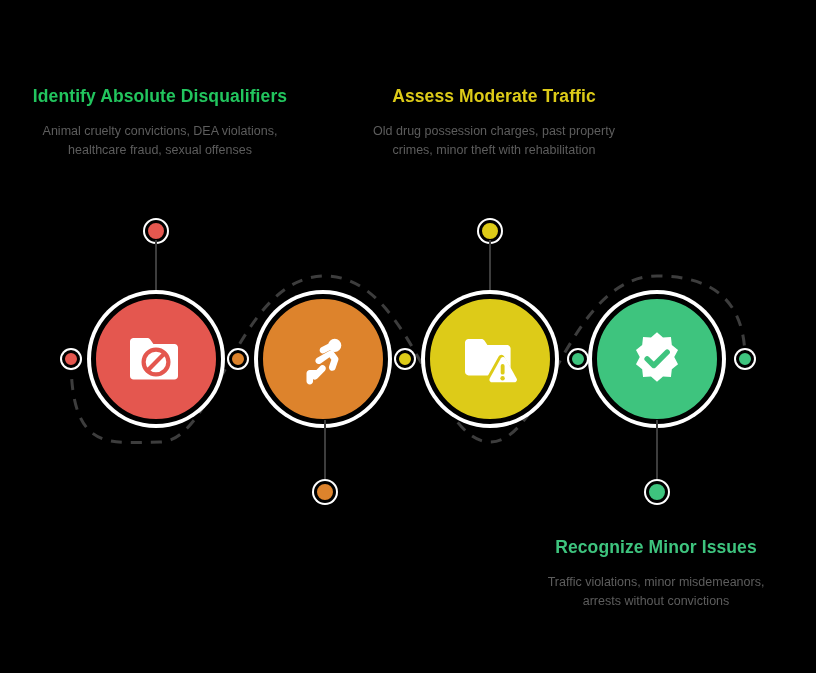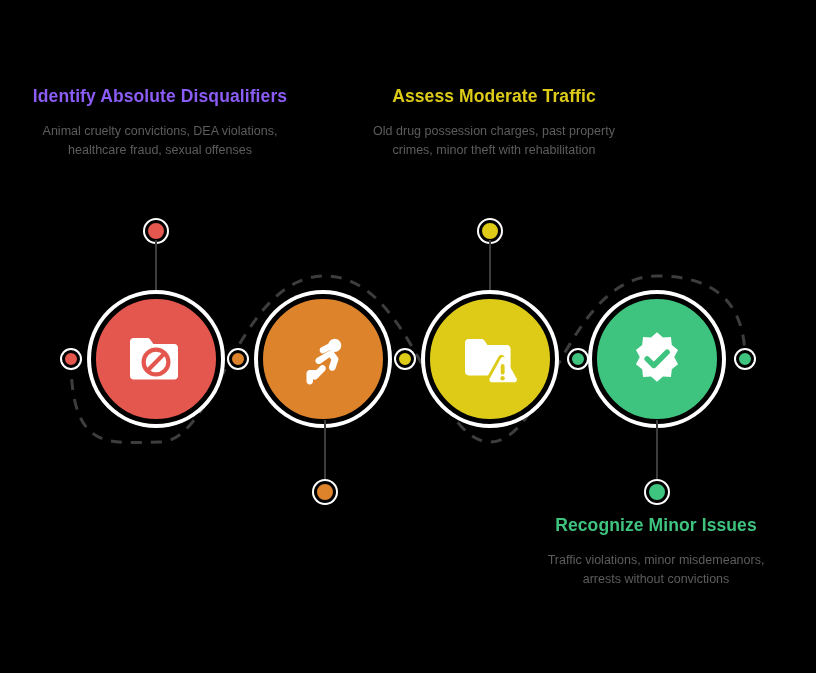--- a/index.html
+++ b/index.html
@@ -99,21 +99,21 @@
   <svg id="connector" viewBox="0 0 816 673" preserveAspectRatio="none" aria-hidden="true">
     <path d="M 71 359
              C 71 455, 112 442, 160 442
              C 216 442, 238 276, 325 276
              C 412 276, 434 442, 490 442
              C 546 442, 568 276, 657 276
              C 712 276, 745 300, 745 359" fill="none" stroke="#3d3d3d" stroke-width="3" stroke-dasharray="11 9" stroke-linecap="butt"></path>
   </svg>
 
   <div class="text-block" style="left:22px; top:84px; width:276px;">
-    <p class="block-title" style="color:#8b5cf6;">Identify Absolute Disqualifiers</p>
+    <p class="block-title" style="color:#22c55e;">Identify Absolute Disqualifiers</p>
     <p class="block-desc">Animal cruelty convictions, DEA violations, healthcare fraud, sexual offenses</p>
   </div>
 
   <div class="stem-dot" style="left:145px; top:220px; background:#e4574f;"></div>
   <div class="stem" style="left:155px; top:240px; height:58px;"></div>
 
   <div class="node-circle" style="left:91px; top:294px; background:#e4574f;">
     <svg width="64" height="64" viewBox="0 0 64 64">
       <path fill="#ffffff" d="M6 14.5c0-2 1.6-3.5 3.6-3.5h13.6c1.3 0 2.5.6 3.2 1.7l3 4.3h21c2 0 3.6 1.6 3.6 3.6V49c0 2-1.6 3.6-3.6 3.6H9.6C7.6 52.6 6 51 6 49z"></path>
       <circle cx="32" cy="35" r="12.4" fill="none" stroke="#e4574f" stroke-width="4.2"></circle>
@@ -164,19 +164,19 @@
     <svg width="62" height="62" viewBox="0 0 64 64">
       <path fill="#ffffff" d="M32 4.5l6.2 5.4 8.2-.6.9 8.2 6.4 5.2-3.9 7.3 3.9 7.3-6.4 5.2-.9 8.2-8.2-.6L32 55.5l-6.2-5.4-8.2.6-.9-8.2-6.4-5.2 3.9-7.3-3.9-7.3 6.4-5.2.9-8.2 8.2.6z"></path>
       <path fill="none" stroke="#3ec47e" stroke-width="5.6" stroke-linecap="round" stroke-linejoin="round" d="M21.8 31.8l6.9 6.9 13.8-13.8"></path>
     </svg>
   </div>
 
   <div class="stem" style="left:656px; top:420px; height:64px;"></div>
   <div class="stem-dot" style="left:646px; top:481px; background:#3ec47e;"></div>
 
   <div class="text-block" style="left:518px; top:513px; width:276px;">
-    <p class="block-title" style="color:#3ec47e;">Recognize Minor Issues</p>
+    <p class="block-title" style="color:#3ec47e;margin-top:22px;">Recognize Minor Issues</p>
     <p class="block-desc">Traffic violations, minor misdemeanors, arrests without convictions</p>
   </div>
 
   <div class="path-dot" style="left:736px; top:350px; background:#3ec47e;"></div>
 
 </div>
 
 </body></html>

